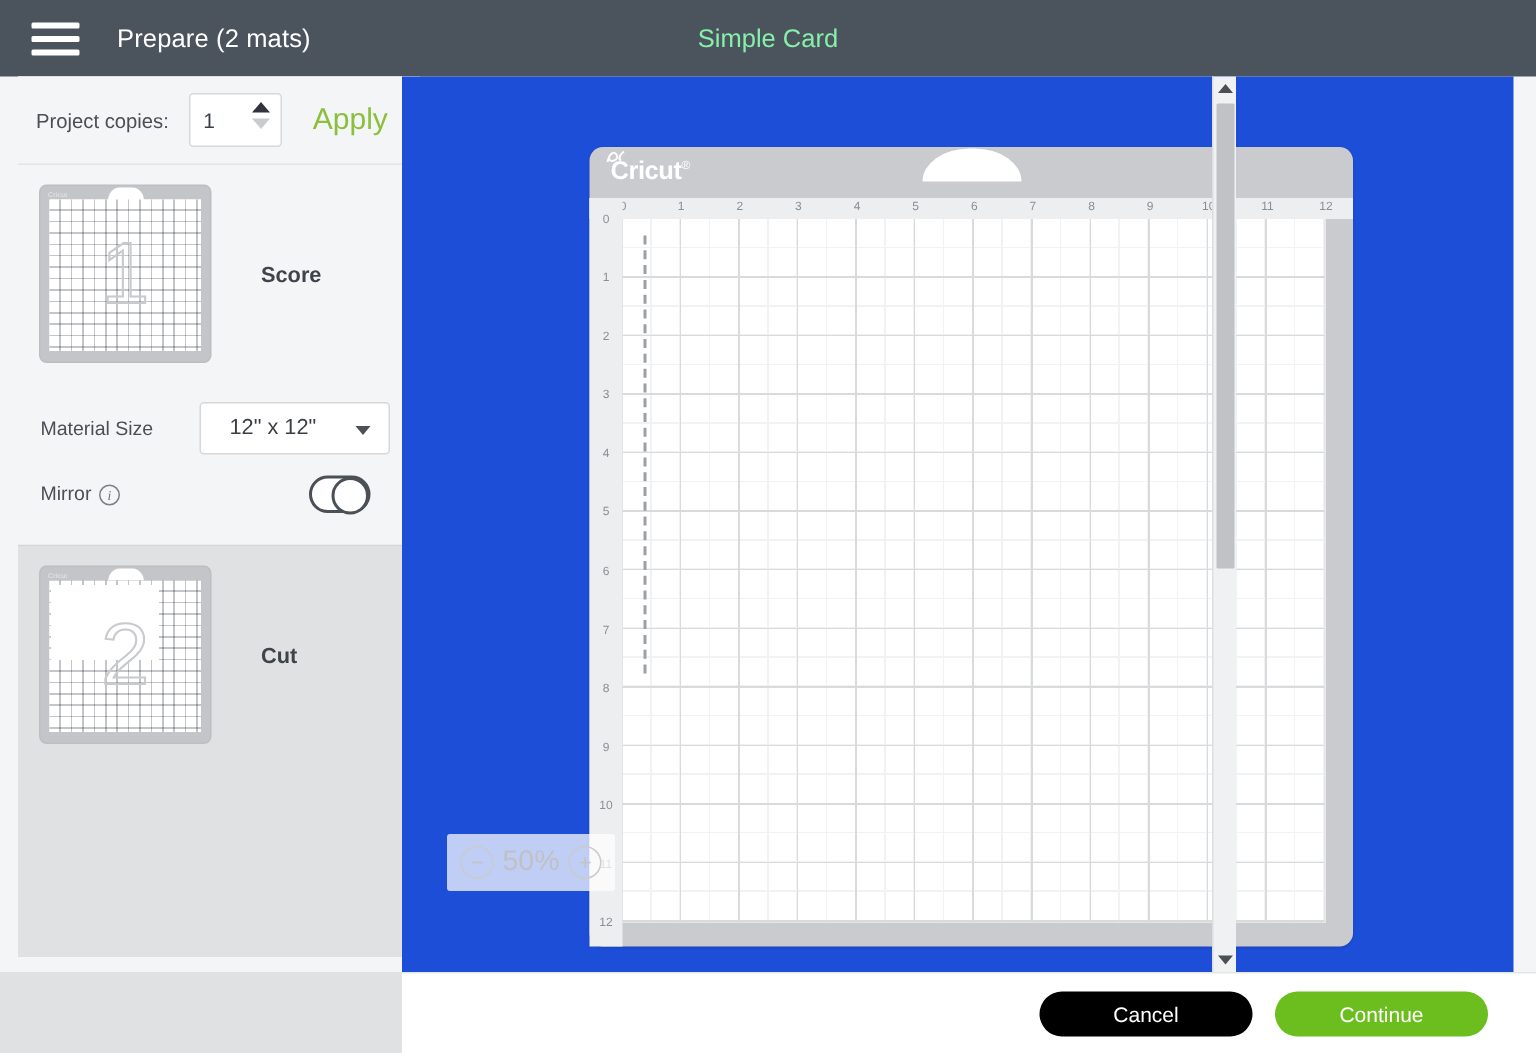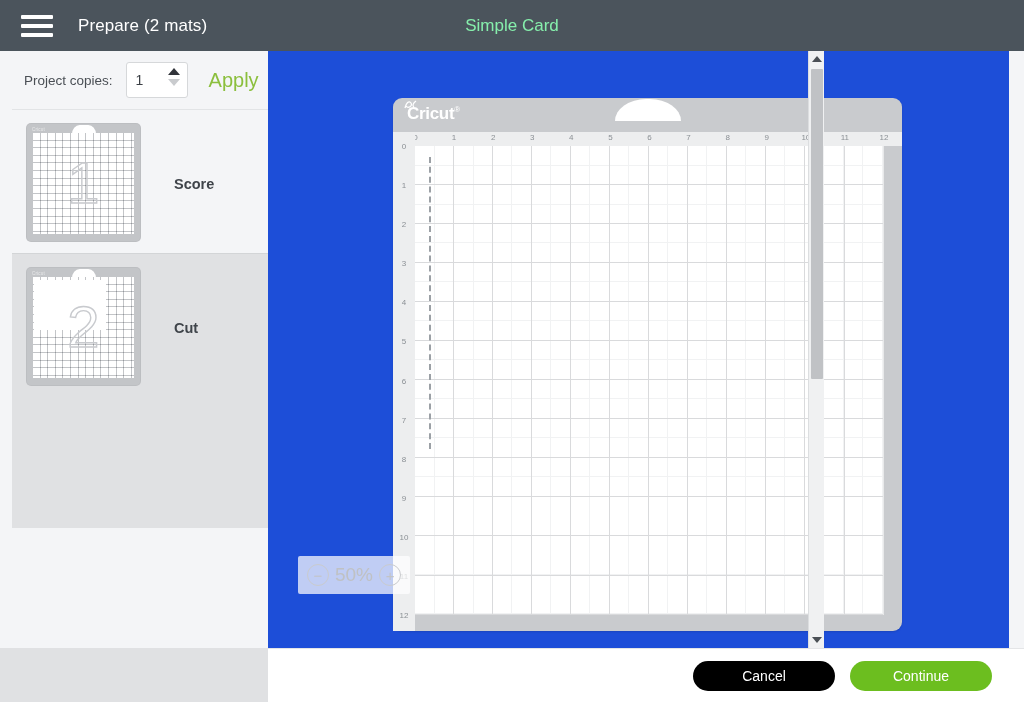--- a/index.html
+++ b/index.html
@@ -345,20 +345,37 @@
       <div class="row">
         <div class="mat-thumb">
           <div class="brandtiny">Cricut</div>
           <div class="tab"></div>
           <div class="mat-grid"></div>
           <div class="mat-number">1</div>
         </div>
         <div class="mat-caption">Score</div>
       </div>
 
+      <div class="mat-opts">
+        <div class="opt-row">
+          <span class="opt-label">Material Size</span>
+          <div class="select-box">
+            <span class="val">12" x 12"</span>
+            <span class="caret"></span>
+          </div>
+        </div>
+        <div class="opt-row">
+          <span class="opt-label">
+            <span>Mirror</span><span class="info-icon">i</span>
+          </span>
+          <div class="toggle">
+            <div class="knob"></div>
+          </div>
+        </div>
+      </div>
       <div style="height:12px"></div>
     </div>
 
     <div class="section-divider"></div>
 
     <div class="mat-section inactive" style="height:274px">
       <div class="row">
         <div class="mat-thumb">
           <div class="brandtiny">Cricut</div>
           <div class="tab"></div>

